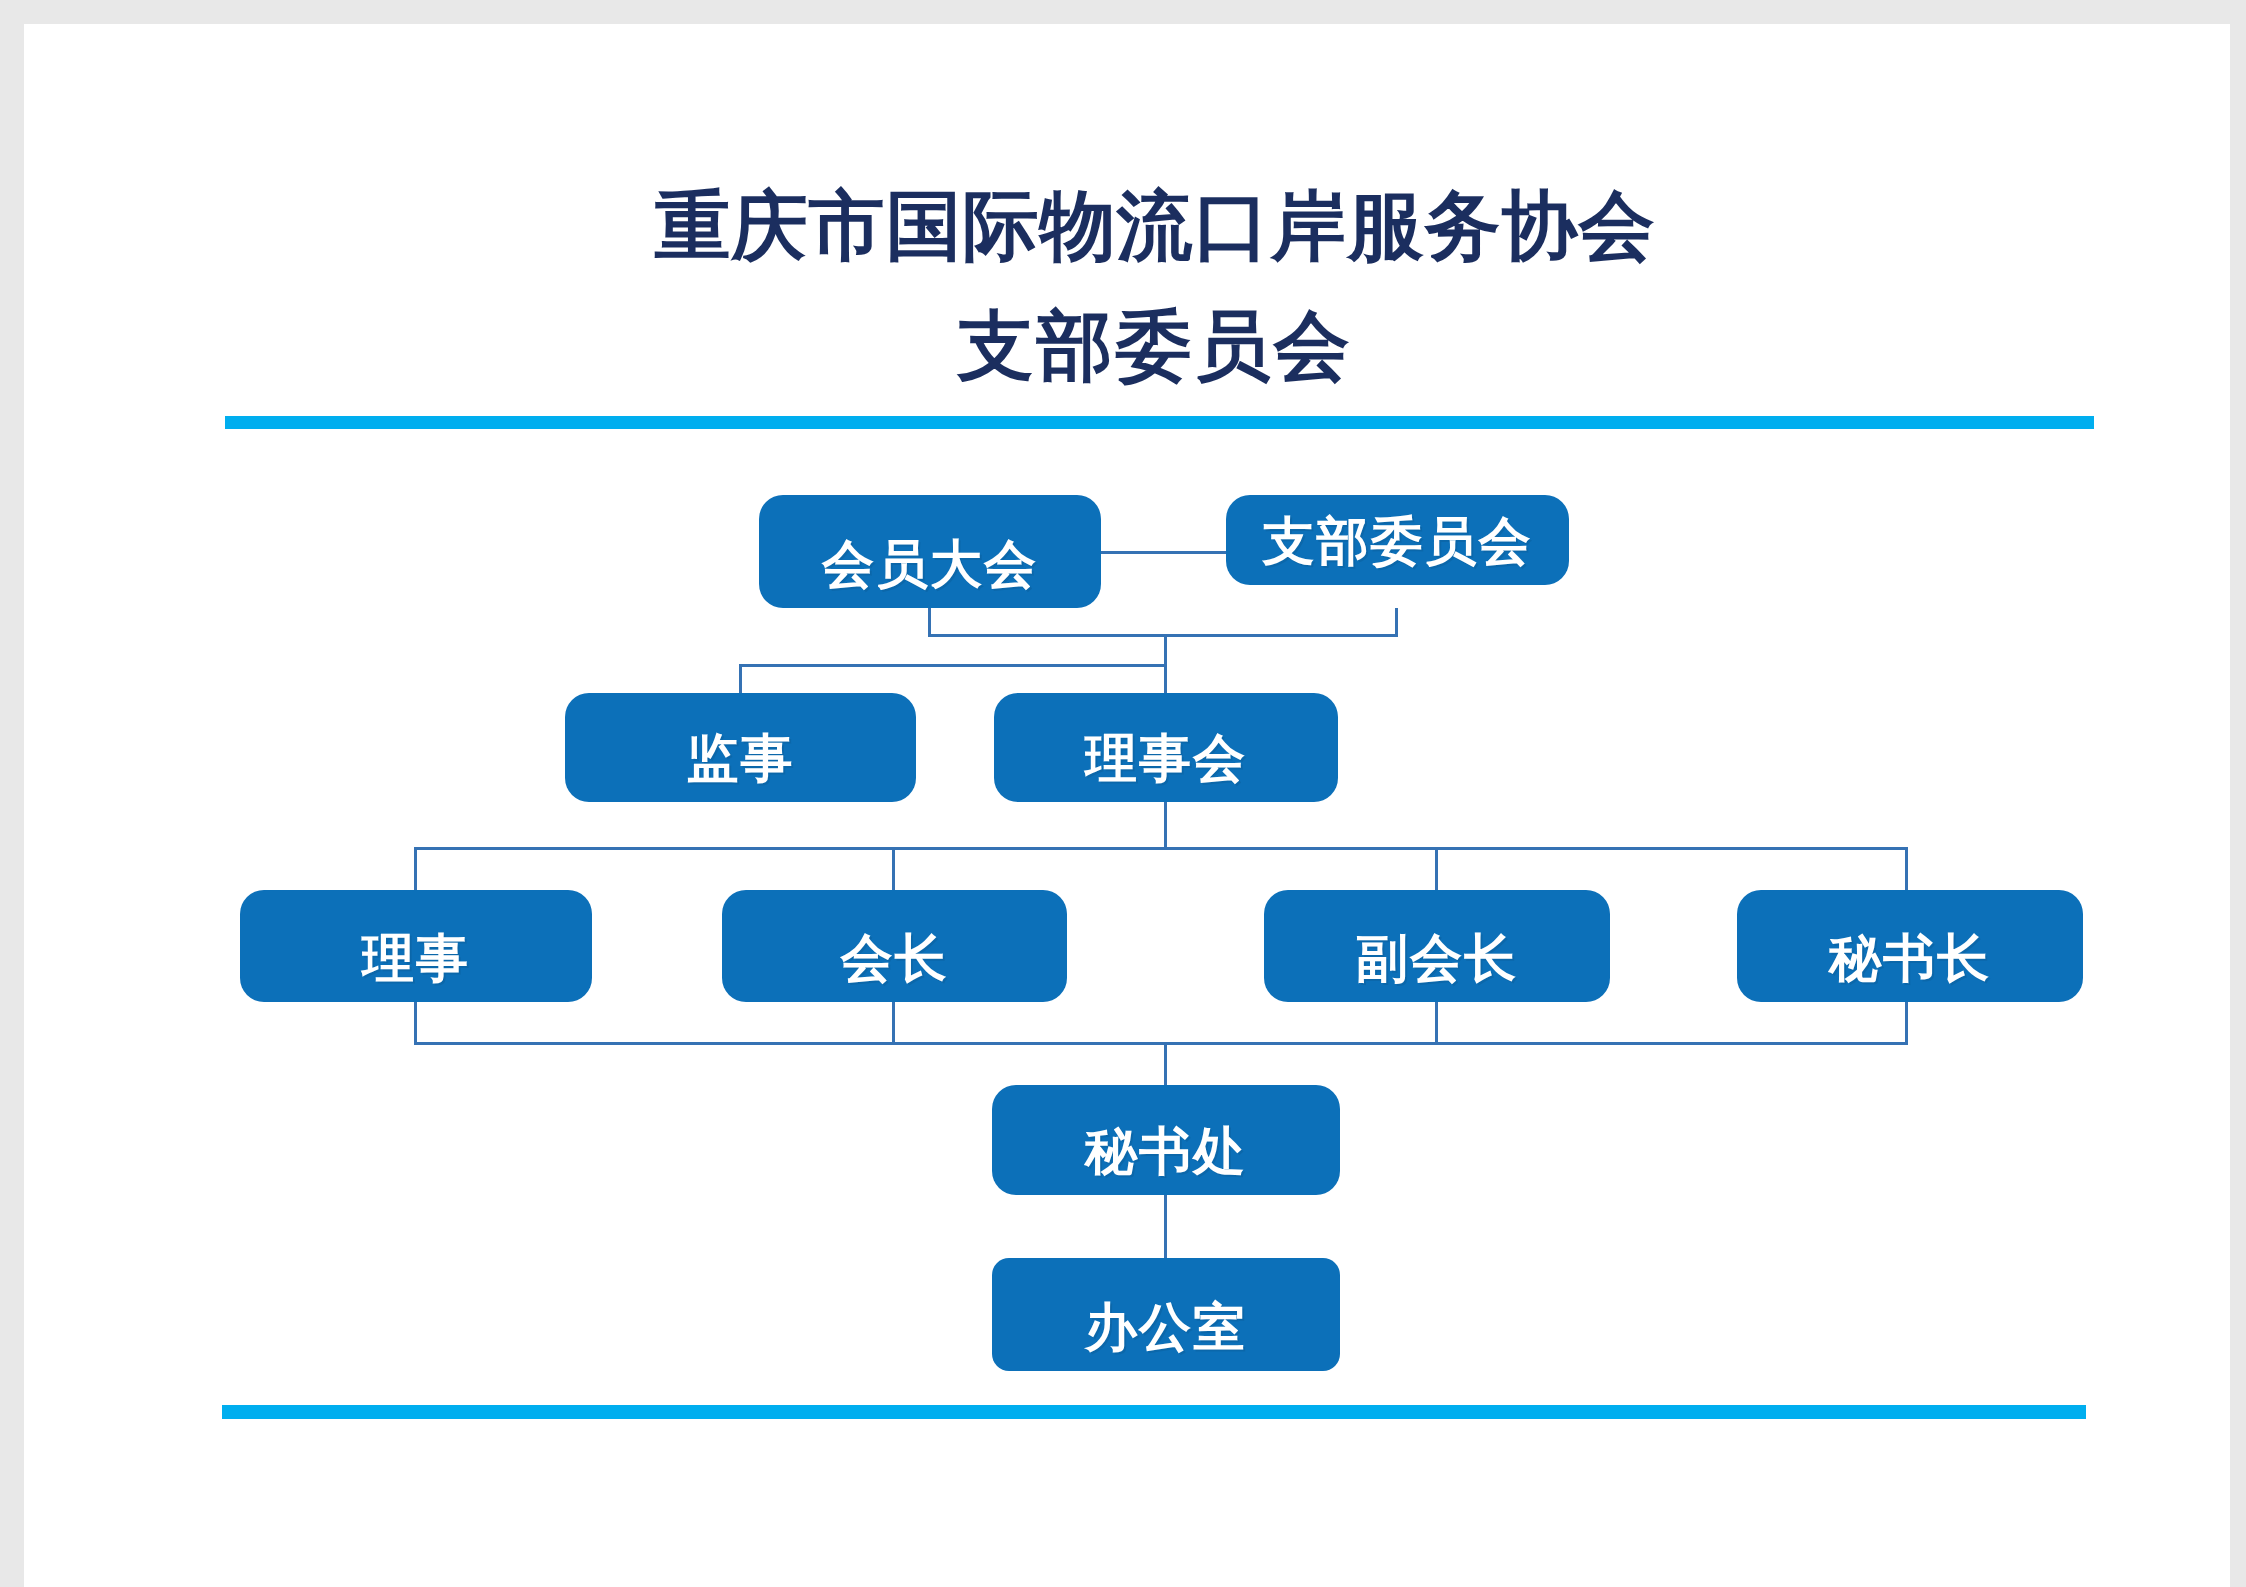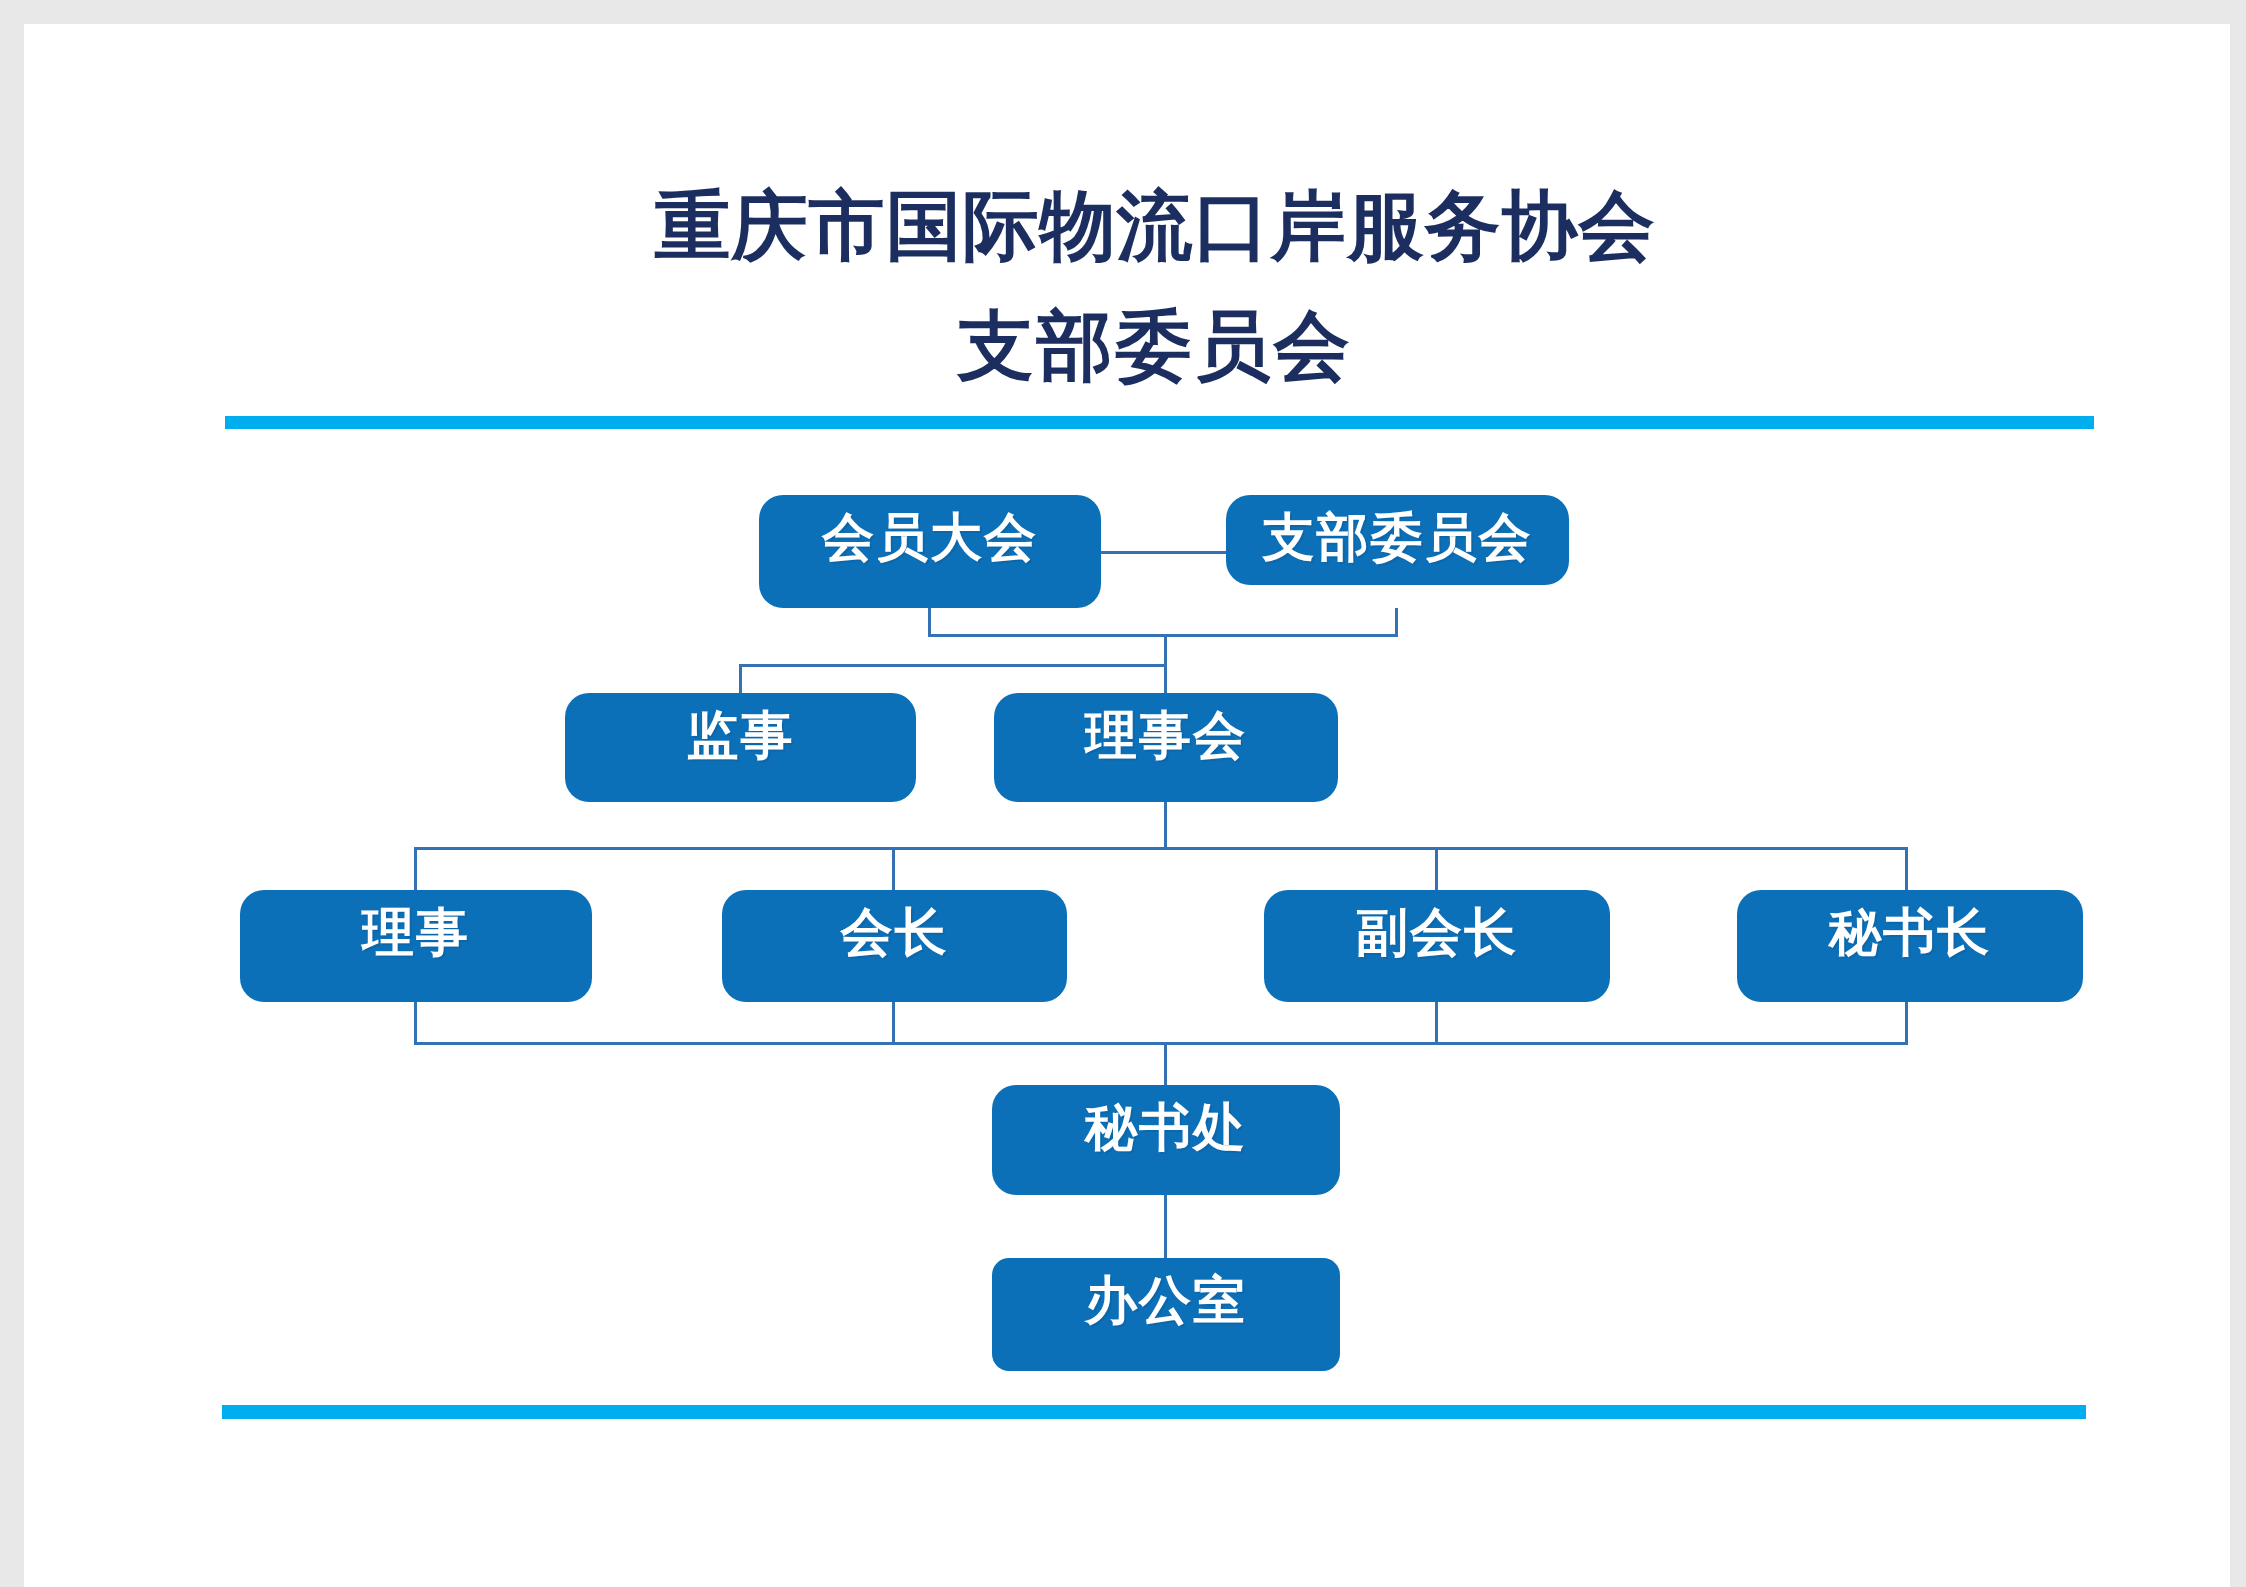--- a/index.html
+++ b/index.html
@@ -53,21 +53,21 @@
   .c-m {left:1132px;top:1010px;width:3px;height:43px;}
   .c-n {left:1132px;top:1163px;width:3px;height:63px;}
   
   .node{
     position:absolute;
     background:var(--node-fill);
     border-radius:24px;
     color:var(--node-text);
     font-weight:bold;
     font-size:52px;
-    display:flex;align-items:flex-start;justify-content:center;
+    display:flex;align-items:flex-end;justify-content:center;
     letter-spacing:2px;
     text-shadow:2px 2px 0 rgba(0,0,0,0.08);
   }
   .n1 {left:727px; top:463px; width:342px;height:113px;}
   .n2 {left:1194px;top:463px; width:343px;height:90px;}
   .n3 {left:533px; top:661px; width:351px;height:109px;}
   .n4 {left:962px; top:661px; width:344px;height:109px;}
   .n5 {left:208px; top:858px; width:352px;height:112px;}
   .n6 {left:690px; top:858px; width:345px;height:112px;}
   .n7 {left:1232px;top:858px; width:346px;height:112px;}

